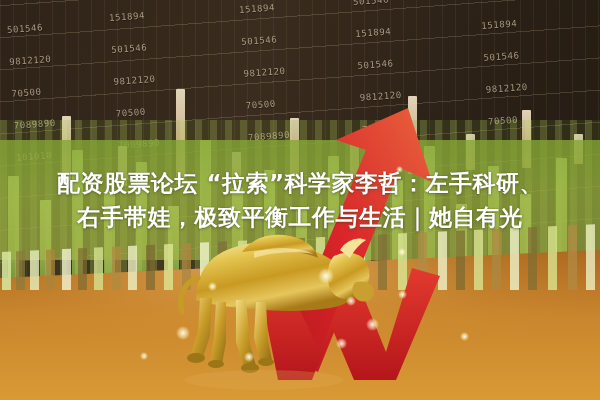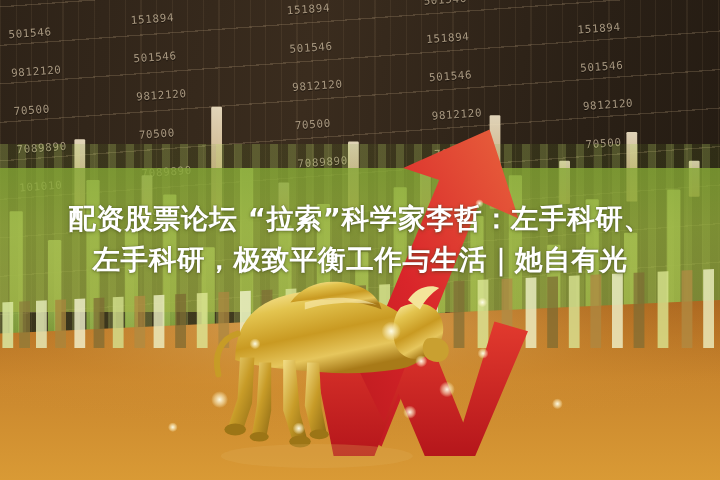--- a/index.html
+++ b/index.html
@@ -371,16 +371,16 @@
     <div class="bokeh" style="left:336px; top:338px; width:11px; height:11px;"></div>
     <div class="bokeh" style="left:398px; top:290px; width:9px;  height:9px;"></div>
     <div class="bokeh" style="left:244px; top:352px; width:10px; height:10px;"></div>
     <div class="bokeh" style="left:396px; top:166px; width:7px;  height:7px;"></div>
     <div class="bokeh" style="left:460px; top:332px; width:9px;  height:9px;"></div>
     <div class="bokeh" style="left:140px; top:352px; width:8px;  height:8px;"></div>
   </div>
 
   <div class="headline">
     <span class="line">配资股票论坛 “拉索”科学家李哲：左手科研、</span>
-    <span class="line">左手科研，极致平衡工作与生活｜她自有光</span>
+    <span class="line">右手带娃，极致平衡工作与生活｜她自有光</span>
   </div>
 
 </div>
 
 </body></html>

